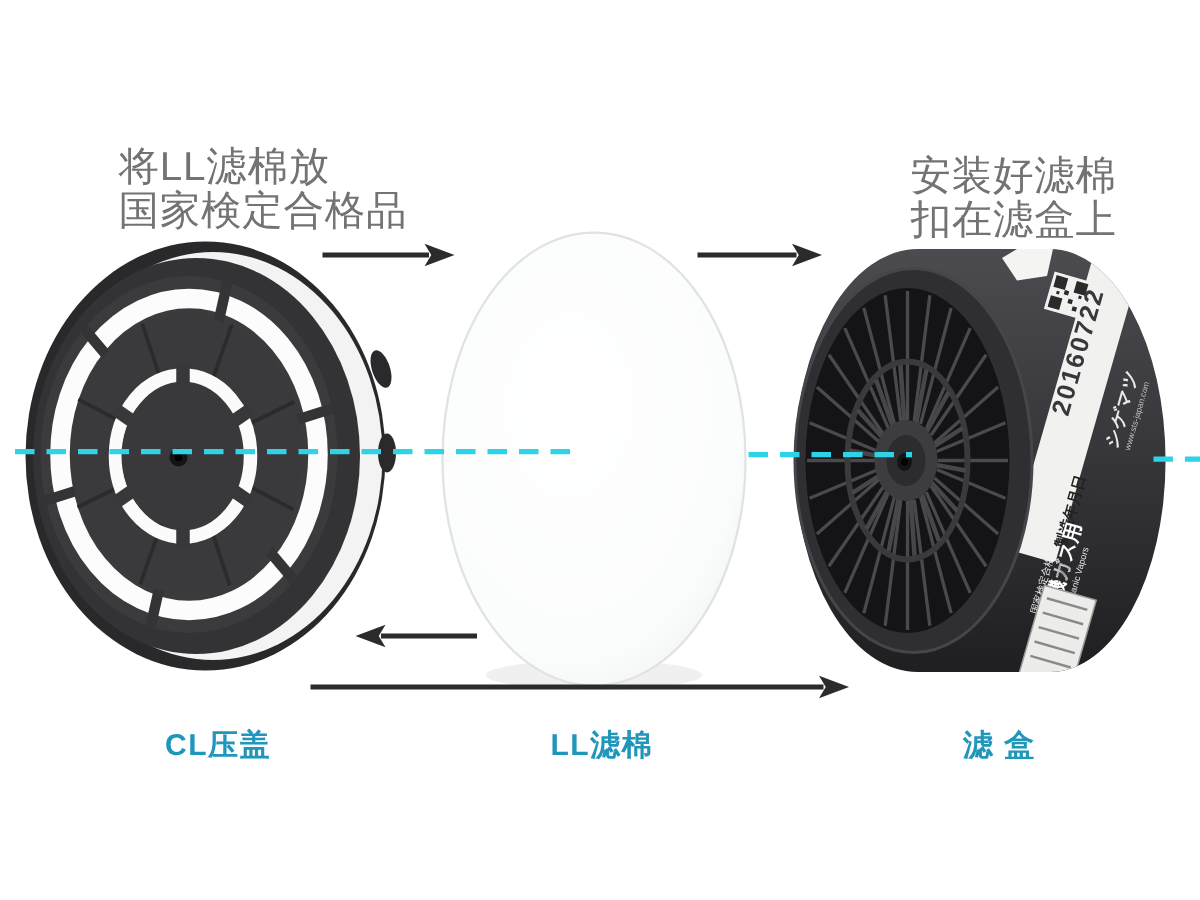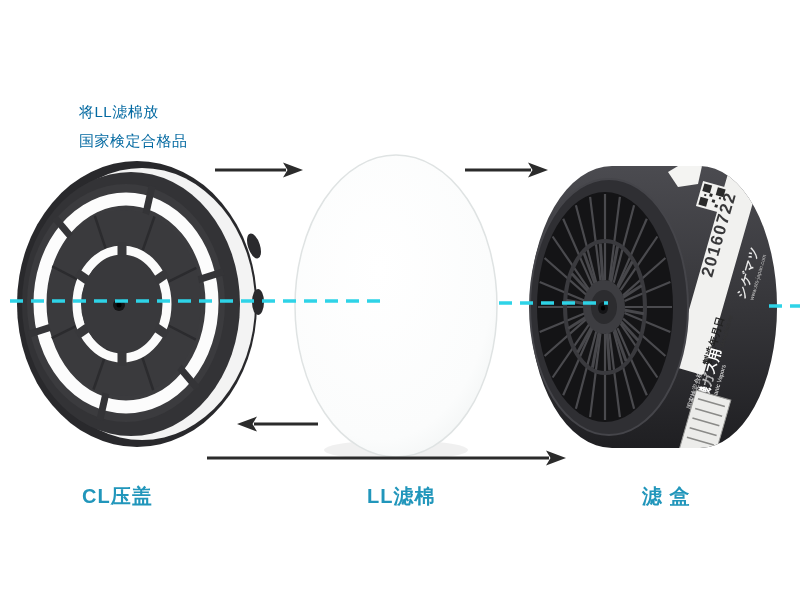--- a/index.html
+++ b/index.html
@@ -3,30 +3,30 @@
 <meta charset="utf-8">
 <style>
   * { margin:0; padding:0; box-sizing:border-box; }
   html,body { background:#fff; }
   .stage {
     position:relative; width:800px; height:600px; background:#ffffff;
     font-family:"Liberation Sans", sans-serif; overflow:hidden;
   }
   svg.scene { position:absolute; left:0; top:0; }
   .note {
-    position:absolute; color:#0369a1; font-size:15px; line-height:29px;
+    position:absolute; color:#737373; font-size:27px; line-height:29px;
     letter-spacing:.5px; white-space:nowrap;
   }
   .note-left  { left:79px;  top:97px; }
   .note-right { left:607px; top:103px; }
   .part-label {
     position:absolute; top:483px; color:#2196bb; font-size:20px;
     font-weight:bold; letter-spacing:1px; white-space:nowrap;
   }
-  .label-cl  { left:82px;text-align:center; }
+  .label-cl  { left:110px;text-align:center; }
   .label-ll  { left:348px;margin-left:19px; }
   .label-box { left:622px;margin-left:20px; }
 </style>
 </head>
 <body>
 
 <div class="stage">
 
   <svg class="scene" width="800" height="600" viewBox="0 0 800 600">
     <defs>
@@ -213,18 +213,22 @@
       <line x1="499" y1="303" x2="608" y2="303" stroke="#2ed3e7"></line>
       <line x1="769" y1="306" x2="800" y2="306" stroke="#2ed3e7"></line>
     </g>
   </svg>
 
   <div class="note note-left">
     <div>将LL滤棉放</div>
     <div>国家検定合格品</div>
   </div>
 
+  <div class="note note-right">
+    <div>安装好滤棉</div>
+    <div>扣在滤盒上</div>
+  </div>
 
   <div class="part-label label-cl">CL压盖</div>
   <div class="part-label label-ll">LL滤棉</div>
   <div class="part-label label-box">滤 盒</div>
 
 </div>
 
 </body></html>

